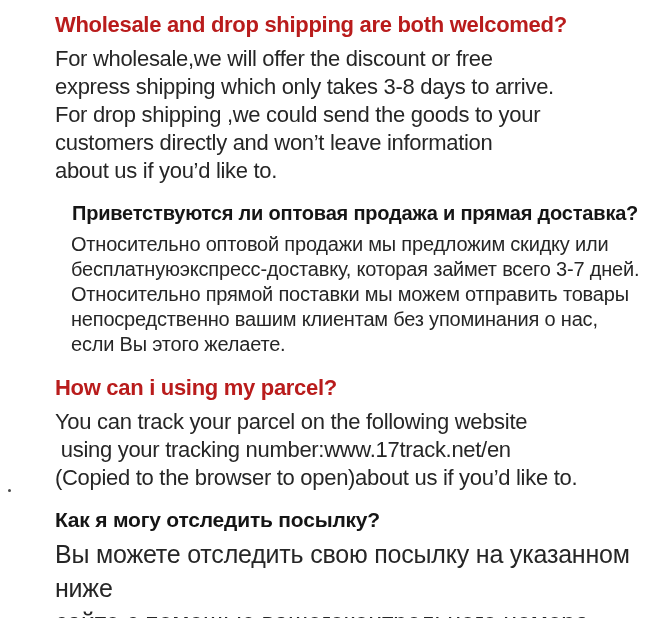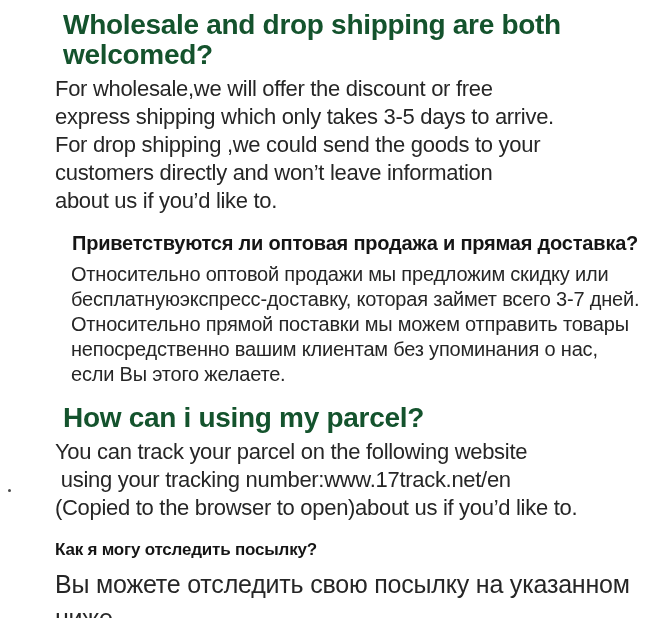--- a/index.html
+++ b/index.html
@@ -13,26 +13,26 @@
     height: 618px;
     background: #ffffff;
     box-sizing: border-box;
     padding: 10px 8px 0 55px;
     overflow: hidden;
     font-family: "Liberation Sans", "DejaVu Sans", sans-serif;
     color: #2a2a2a;
   }
   .faq-section { margin: 0; }
   .q-en {
-    font-size: 28px;
+    font-size: 22px;
     font-weight: 700;
-    color: #14532d;
+    color: #b91c1c;
     letter-spacing: -0.3px;
     line-height: 30px;
-    margin: 0 0 5px 8px;
+    margin: 0 0 5px 0;
   }
   .a-en {
     font-size: 22px;
     font-weight: 400;
     color: #262626;
     letter-spacing: -0.3px;
     line-height: 28px;
     margin: 0 0 15px 0;
     white-space: pre-wrap;
   }
@@ -47,21 +47,21 @@
   .a-ru {
     font-size: 20px;
     font-weight: 400;
     color: #262626;
     letter-spacing: -0.2px;
     line-height: 25px;
     margin: 0 0 16px 16px;
     white-space: pre-wrap;
   }
   .q-ru-small {
-    font-size: 17px;
+    font-size: 21px;
     font-weight: 700;
     color: #151515;
     letter-spacing: -0.2px;
     line-height: 26px;
     margin: 2px 0 4px 0;
   }
   .a-ru-small {
     font-size: 25px;
     font-weight: 400;
     color: #262626;
@@ -84,21 +84,21 @@
 </head>
 <body>
 
 <div class="page">
 
   <span class="speck"></span>
 
   <div class="faq-section">
     <h1 class="q-en">Wholesale and drop shipping are both welcomed?</h1>
     <p class="a-en">For wholesale,we will offer the discount or free
-express shipping which only takes 3-5 days to arrive.
+express shipping which only takes 3-8 days to arrive.
 For drop shipping ,we could send the goods to your
 customers directly and won’t leave information
 about us if you’d like to.</p>
   </div>
 
   <div class="faq-section">
     <h2 class="q-ru">Приветствуются ли оптовая продажа и прямая доставка?</h2>
     <p class="a-ru">Относительно оптовой продажи мы предложим скидку или
 бесплатнуюэкспресс-доставку, которая займет всего 3-7 дней.
 Относительно прямой поставки мы можем отправить товары

